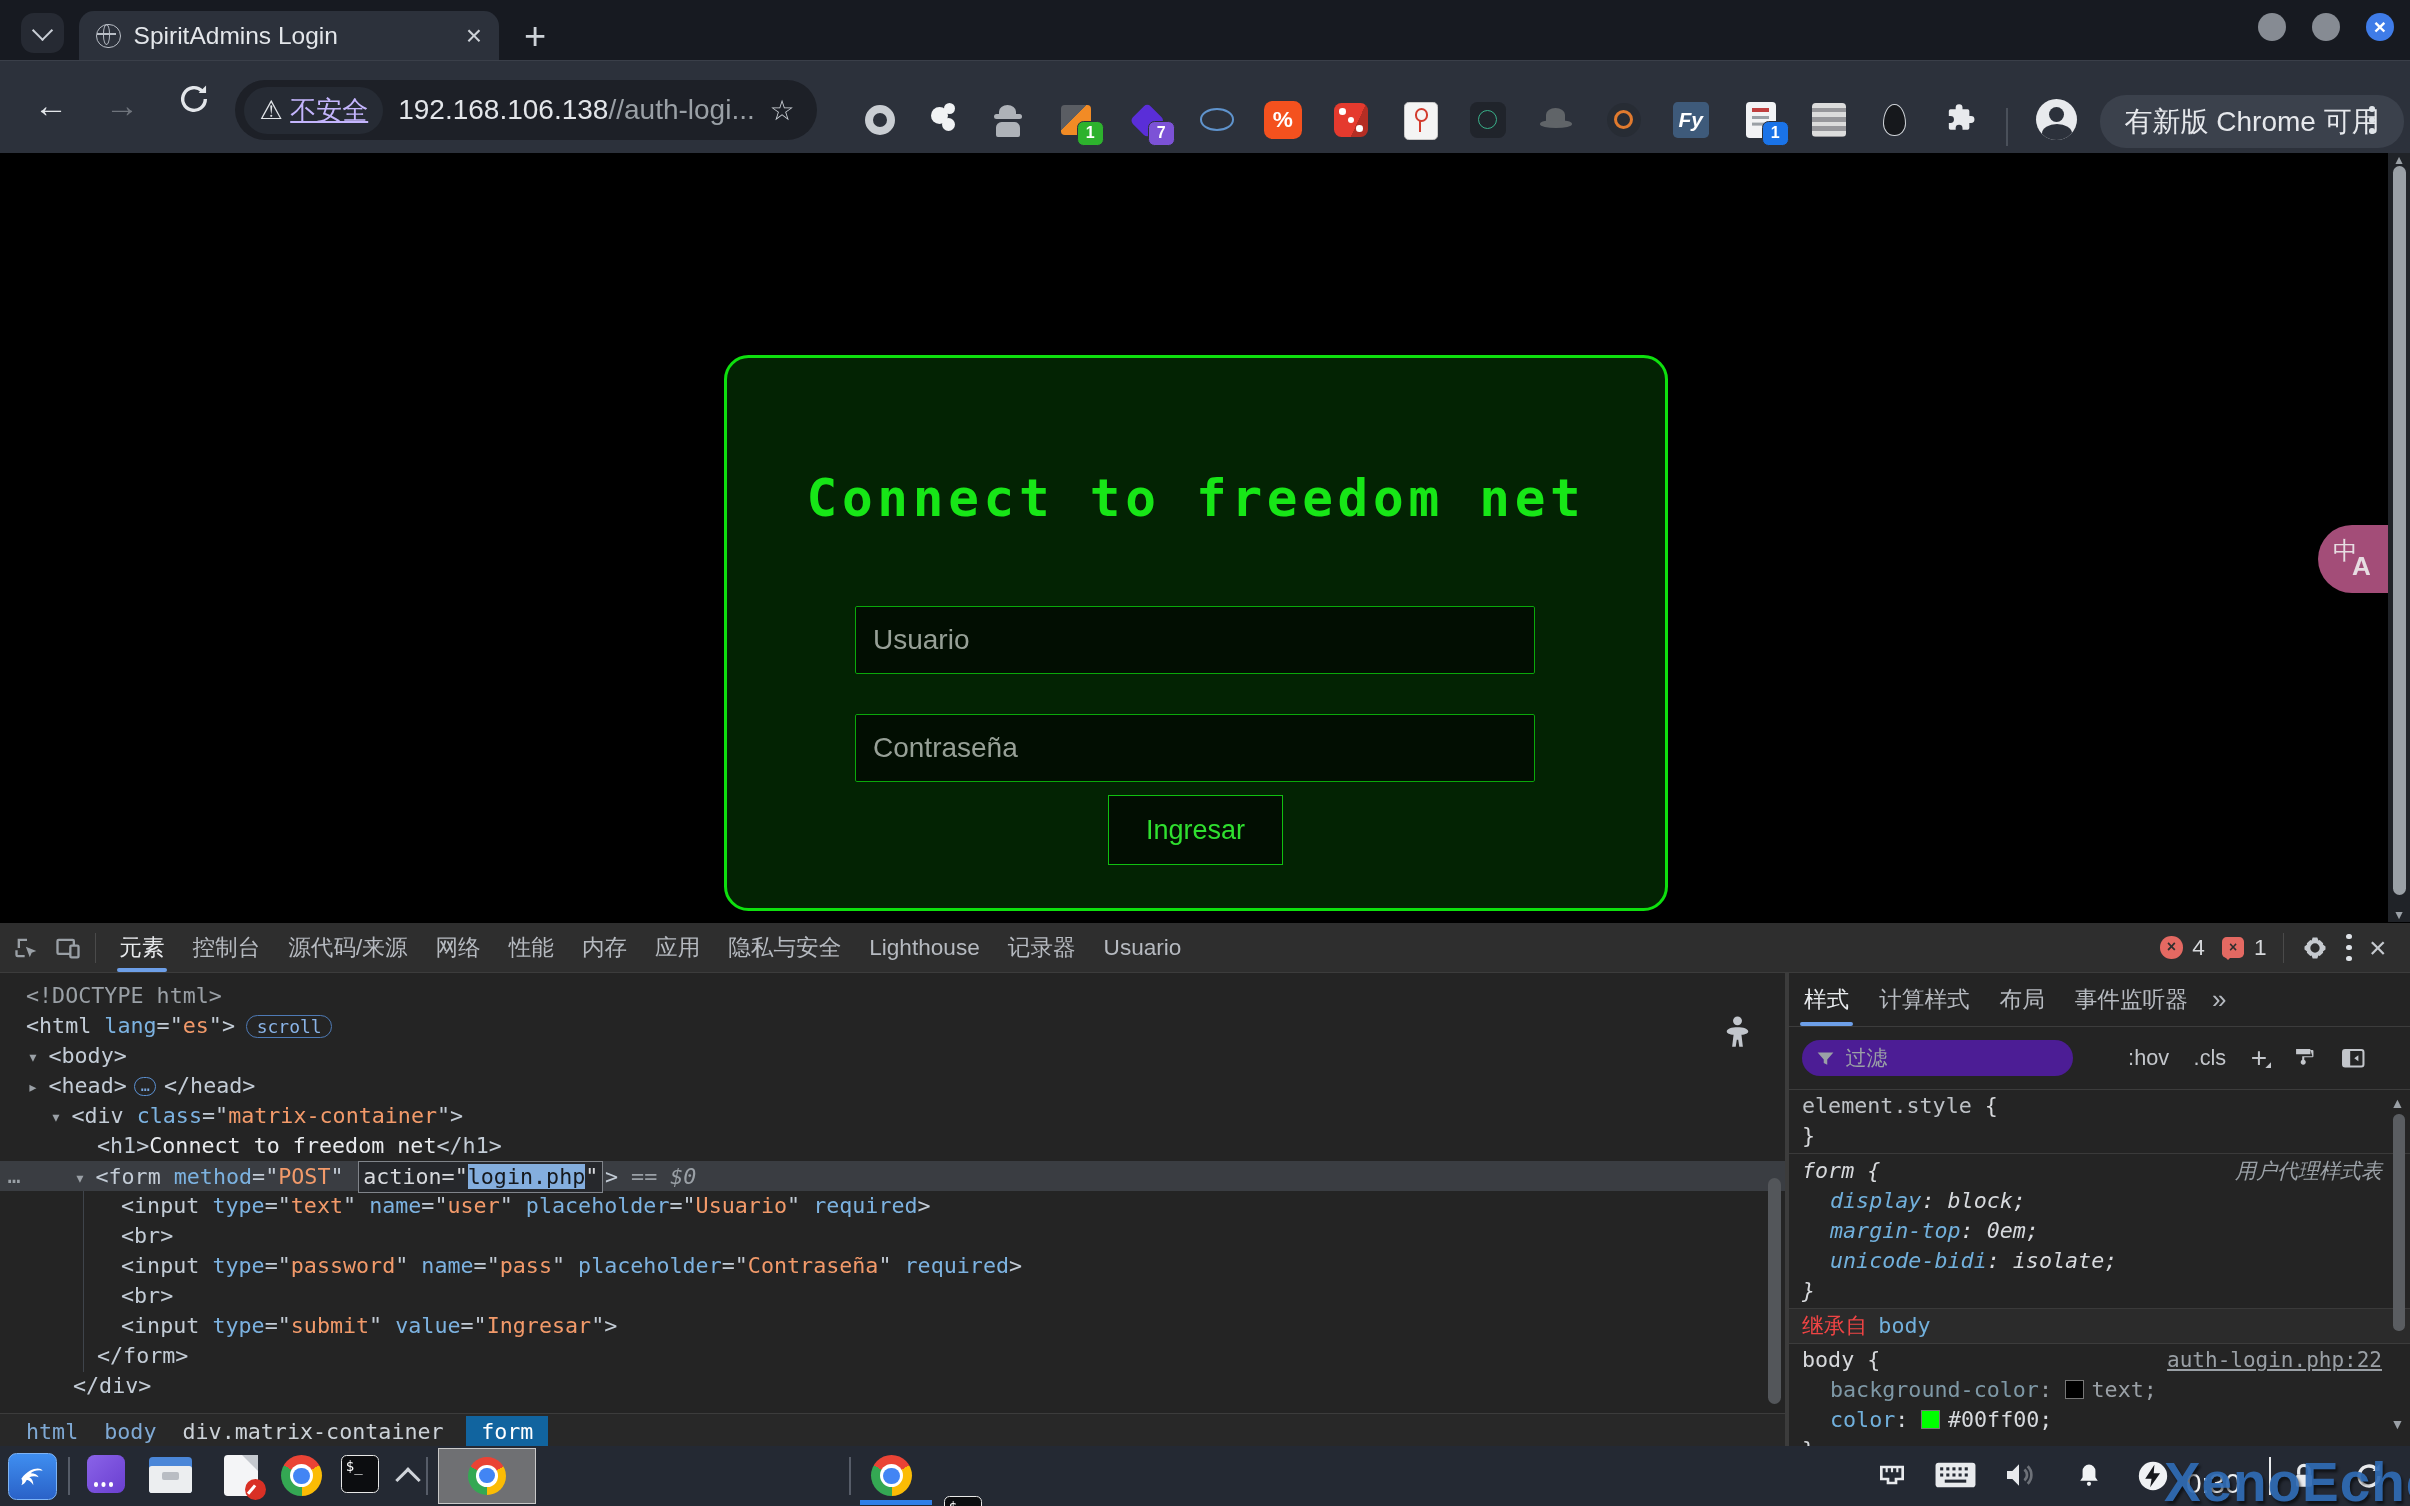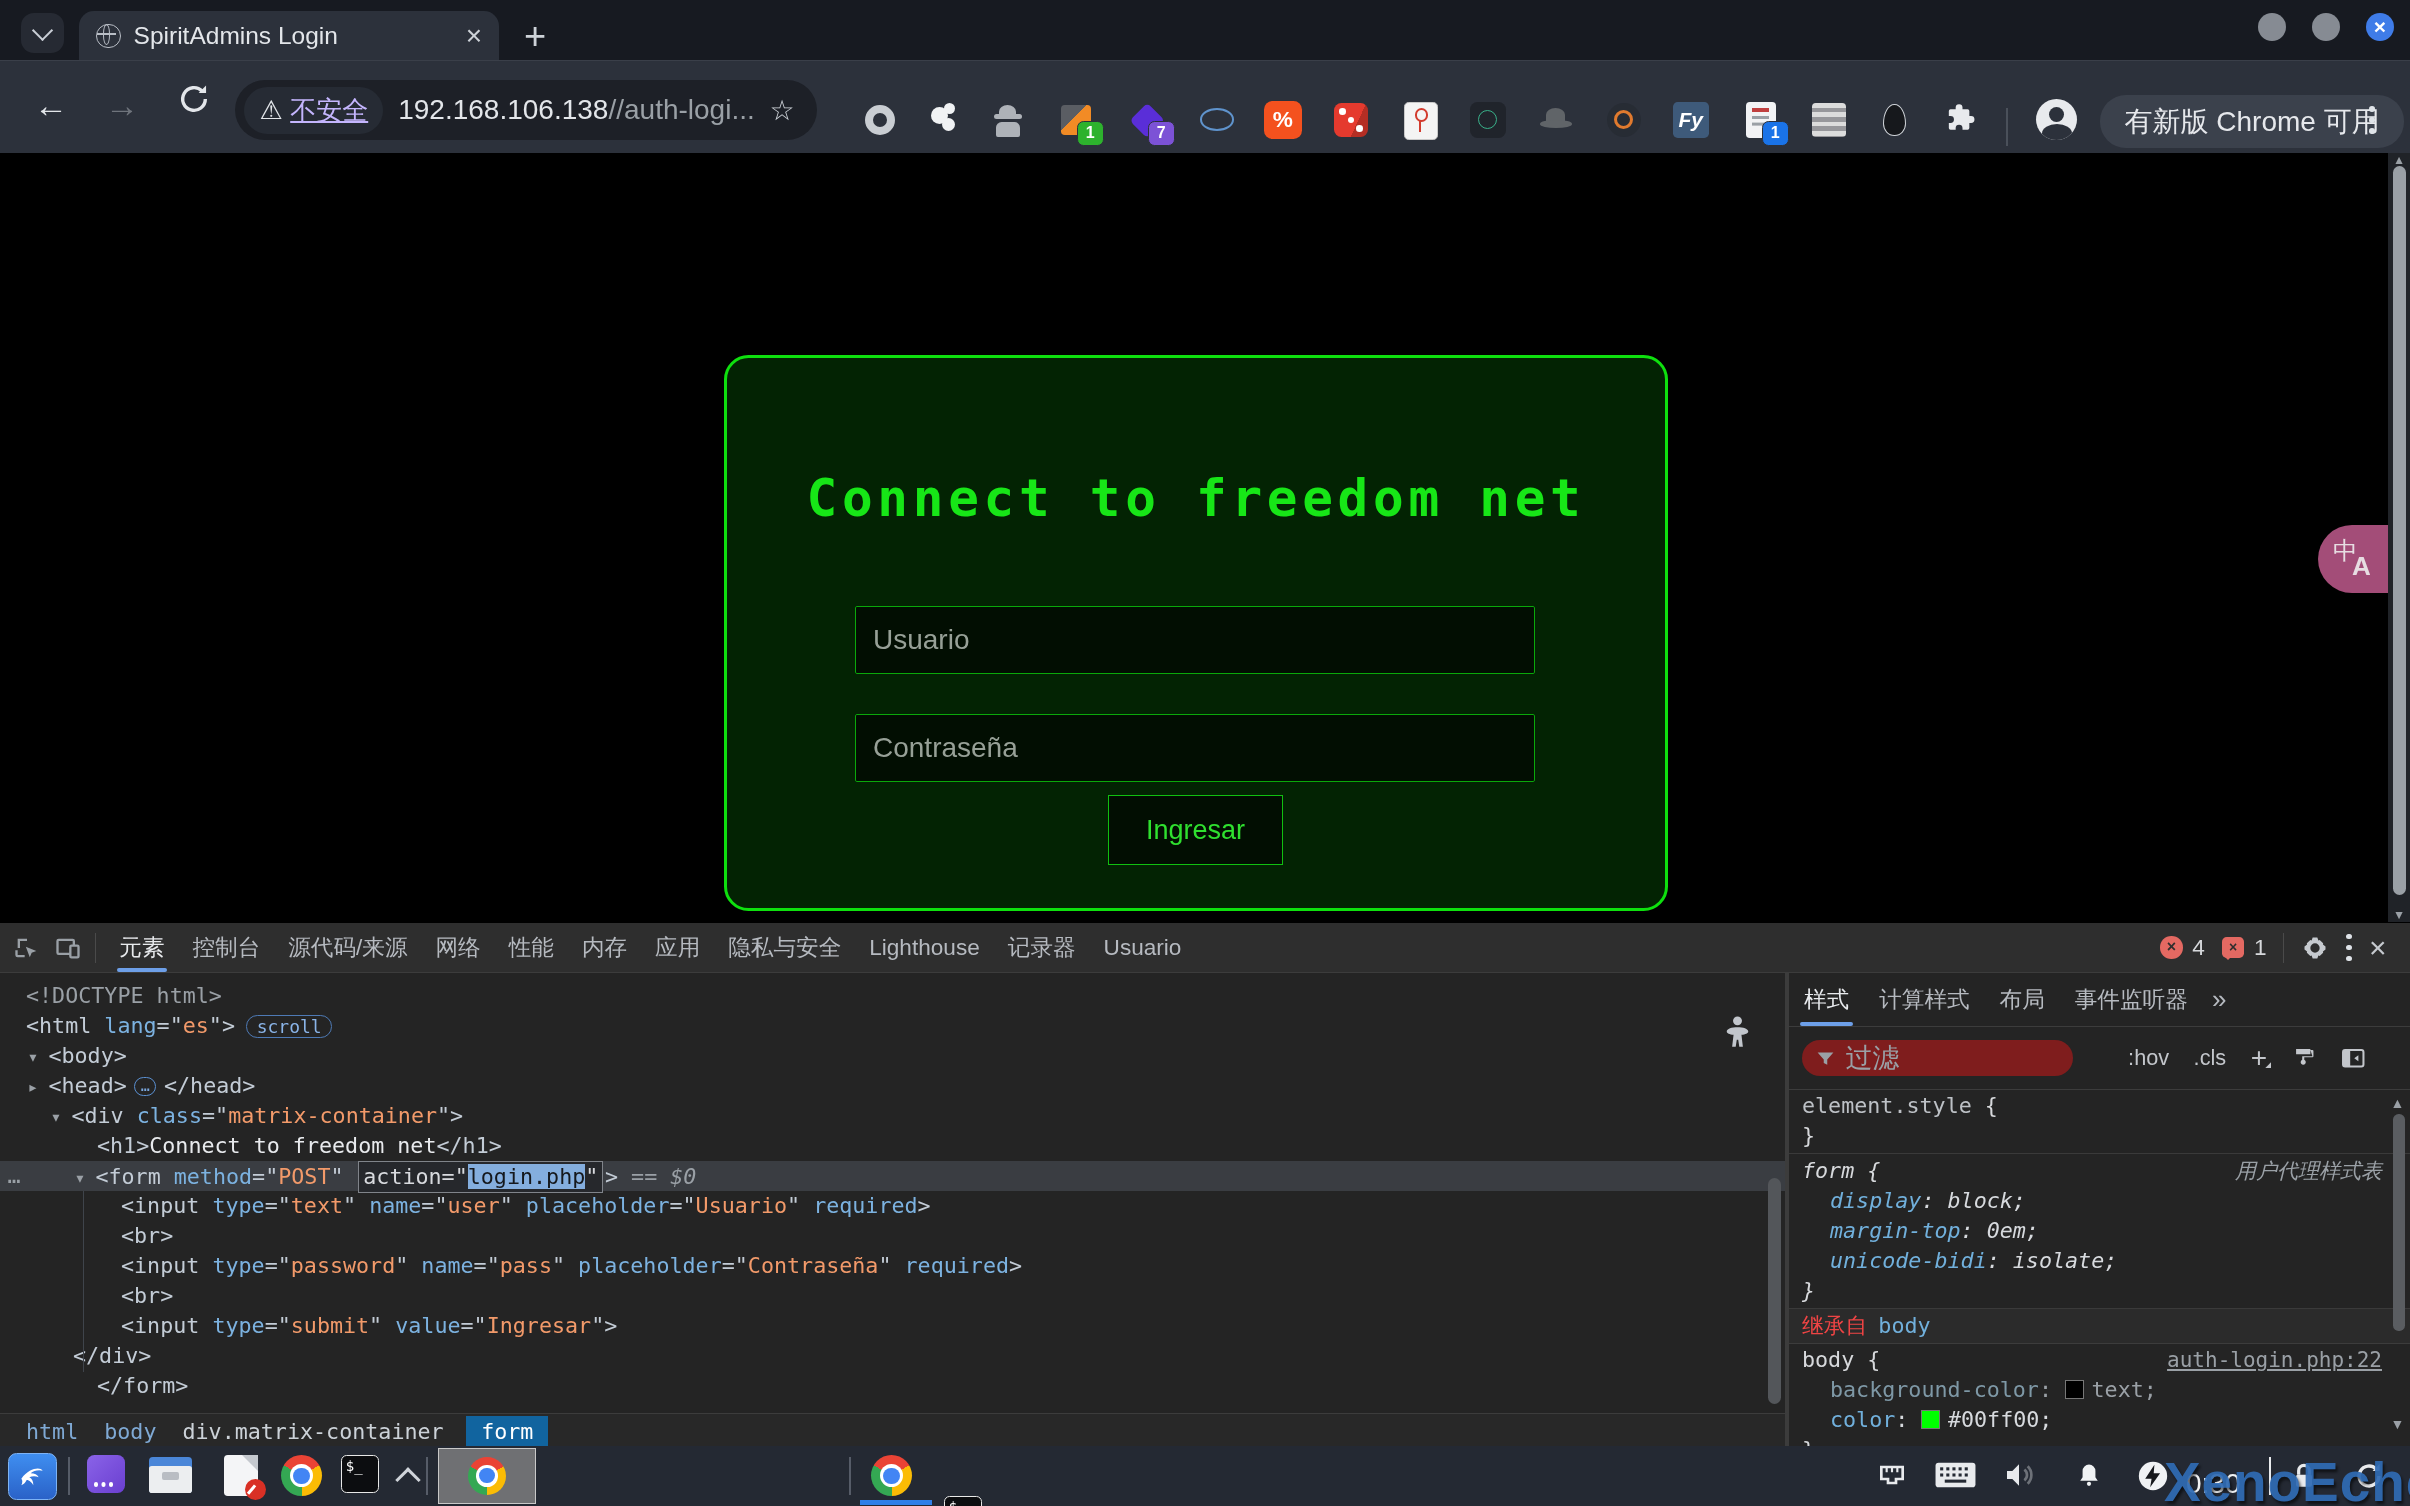--- a/index.html
+++ b/index.html
@@ -144,22 +144,22 @@
   .crumb.active{background:#11649f;color:#fff;padding:2.8px 15px;margin-left:22.6px;}
   
   .vdivider{position:absolute;left:1785px;top:50px;width:3.8px;height:474px;background:#3c3c3c;}
   .styles-pane{position:absolute;left:1789px;top:50px;width:621px;height:474px;overflow:hidden;}
   #sp-tabs{display:flex;height:53px;align-items:center;border-bottom:0.9px solid #3c3c3c;}
   .sp-tab{padding:0 15px;height:53px;line-height:53px;font-size:22.6px;color:#b6bac0;position:relative;white-space:nowrap;}
   .sp-tab.active{color:#e8eaed;}
   .sp-tab.active:after{content:"";position:absolute;left:11.3px;right:11.3px;bottom:0;height:3.8px;background:#6d9fe8;border-radius:1.9px;}
   .sp-more{font-size:26px;color:#b6bac0;padding:0 9.4px;}
   .sp-filterrow{display:flex;align-items:center;height:62px;border-bottom:0.9px solid #3c3c3c;padding:0 13px;gap:22.6px;}
-  .sp-filter{display:flex;align-items:center;width:245px;height:36px;background:#7f1d1d;border-radius:18px;
-             padding:0 13px;gap:9.4px;color:#9aa0a6;font-size:27px;flex:0 0 auto;}
+  .sp-filter{display:flex;align-items:center;width:245px;height:36px;background:#4c1d95;border-radius:18px;
+             padding:0 13px;gap:9.4px;color:#9aa0a6;font-size:21px;flex:0 0 auto;}
   .sp-tools{display:flex;align-items:center;gap:24.5px;margin-left:auto;padding-right:32px;color:#c3c6cb;font-size:21.7px;}
   .plus{font-size:28px;position:relative;}
   .plus:after{content:"";position:absolute;right:-7.5px;bottom:1.9px;border:4.7px solid transparent;border-top-color:#c3c6cb;
               transform:rotate(-45deg);}
   #sp-content{position:absolute;left:0;top:116px;width:621px;font-family:"DejaVu Sans Mono",monospace;font-size:21.7px;}
   .sp-block{border-bottom:0.9px solid #3a3a3a;padding:1.9px 0;}
   .sp-line{height:30px;line-height:30px;padding-left:13px;position:relative;white-space:nowrap;}
   .sp-prop{padding-left:41px;}
   .sp-sel{color:#d7d9dc;} .sp-sel.dim{color:#bdc1c6;}
   .sp-brace{color:#d7d9dc;}
@@ -414,22 +414,22 @@
           <div class="dom-row" style="padding-left: 50px;"><span class="tw">▾</span><span class="tk-t">&lt;body&gt;</span></div>
           <div class="dom-row" style="padding-left: 50px;"><span class="tw">▸</span><span class="tk-t">&lt;head&gt;</span><span class="tk-ell">…</span><span class="tk-t">&lt;/head&gt;</span></div>
           <div class="dom-row" style="padding-left: 73px;"><span class="tw">▾</span><span class="tk-t">&lt;div </span><span class="tk-a">class</span><span class="tk-t">="</span><span class="tk-v">matrix-container</span><span class="tk-t">"&gt;</span></div>
           <div class="dom-row" style="padding-left: 97px;"><span class="tk-t">&lt;h1&gt;</span><span class="tk-x">Connect to freedom net</span><span class="tk-t">&lt;/h1&gt;</span></div>
           <div class="dom-row sel" style="padding-left: 97px;"><span class="row-dots">…</span><span class="tw">▾</span><span class="tk-t">&lt;form </span><span class="tk-a">method</span><span class="tk-t">="</span><span class="tk-v">POST</span><span class="tk-t">" </span><span class="editbox"><span class="tk-w">action="</span><span class="tk-hl">login.php</span><span class="tk-w">"</span></span><span class="tk-t">&gt;</span><span class="tk-eq"> == $0</span></div>
           <div class="dom-row" style="padding-left: 121px;"><span class="tk-t">&lt;input </span><span class="tk-a">type</span><span class="tk-t">="</span><span class="tk-v">text</span><span class="tk-t">" </span><span class="tk-a">name</span><span class="tk-t">="</span><span class="tk-v">user</span><span class="tk-t">" </span><span class="tk-a">placeholder</span><span class="tk-t">="</span><span class="tk-v">Usuario</span><span class="tk-t">" </span><span class="tk-a">required</span><span class="tk-t">&gt;</span></div>
           <div class="dom-row" style="padding-left: 121px;"><span class="tk-t">&lt;br&gt;</span></div>
           <div class="dom-row" style="padding-left: 121px;"><span class="tk-t">&lt;input </span><span class="tk-a">type</span><span class="tk-t">="</span><span class="tk-v">password</span><span class="tk-t">" </span><span class="tk-a">name</span><span class="tk-t">="</span><span class="tk-v">pass</span><span class="tk-t">" </span><span class="tk-a">placeholder</span><span class="tk-t">="</span><span class="tk-v">Contraseña</span><span class="tk-t">" </span><span class="tk-a">required</span><span class="tk-t">&gt;</span></div>
           <div class="dom-row" style="padding-left: 121px;"><span class="tk-t">&lt;br&gt;</span></div>
           <div class="dom-row" style="padding-left: 121px;"><span class="tk-t">&lt;input </span><span class="tk-a">type</span><span class="tk-t">="</span><span class="tk-v">submit</span><span class="tk-t">" </span><span class="tk-a">value</span><span class="tk-t">="</span><span class="tk-v">Ingresar</span><span class="tk-t">"&gt;</span></div>
+          <div class="dom-row" style="padding-left: 97px;"><span class="tk-t">&lt;/form&gt;</span></div>
           <div class="dom-row" style="padding-left: 73px;"><span class="tk-t">&lt;/div&gt;</span></div>
-          <div class="dom-row" style="padding-left: 97px;"><span class="tk-t">&lt;/form&gt;</span></div>
         </div>
       <div class="dom-guide"></div>
       <svg class="a11y" viewBox="0 0 24 24">
         <circle cx="12" cy="5.5" r="2.5" fill="#c2c6cc"></circle>
         <path d="M12 9c-3.2 0-6 .8-6 2.4 0 1 1.6 1.6 3.8 1.9L9 20h2l.6-4h.8l.6 4h2l-.8-6.7c2.2-.3 3.8-.9 3.8-1.9C18 9.8 15.2 9 12 9z" fill="#c2c6cc"></path>
         </svg>
       <div class="domscroll"></div>
       <div class="crumbs" id="crumbs">
           <span class="crumb link">html</span>
           <span class="crumb link">body</span>

